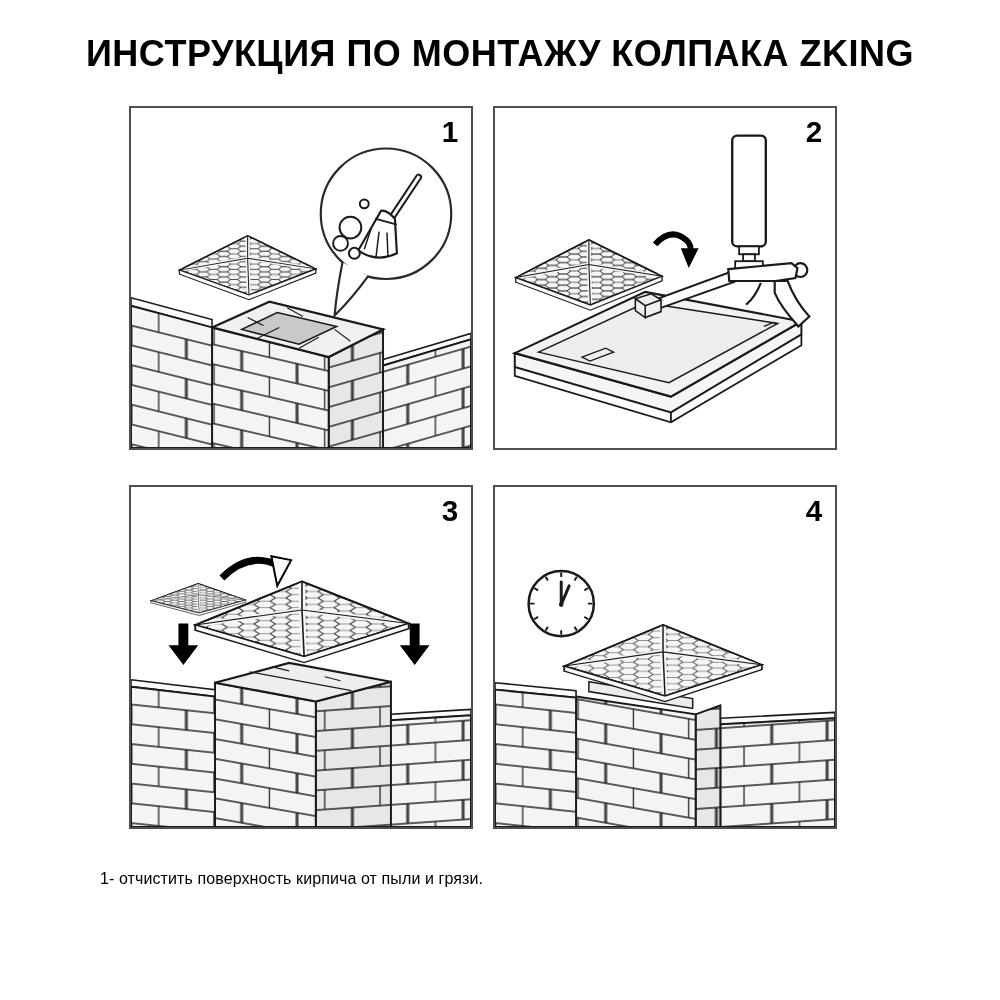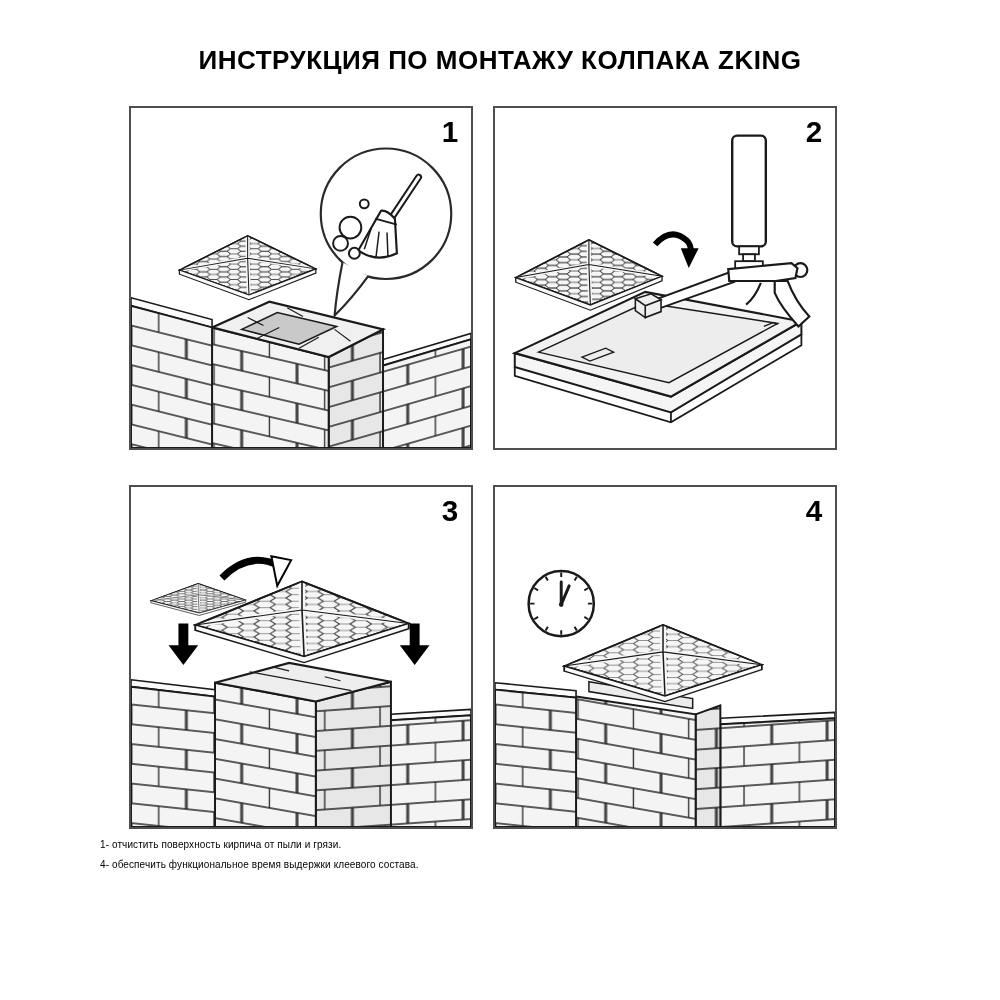--- a/index.html
+++ b/index.html
@@ -1,25 +1,25 @@
 <!DOCTYPE html>
 <html><head>
 <meta charset="utf-8">
 <style>
   html,body{margin:0;padding:0;background:#fff;}
   .page{position:relative;width:1000px;height:1000px;background:#fff;overflow:hidden;
         font-family:"Liberation Sans",sans-serif;color:#000;}
   .title{position:absolute;left:0;top:33px;width:1000px;text-align:center;
-         font-size:26px;font-weight:bold;letter-spacing:.5px;white-space:nowrap;margin-top:12px;}
+         font-size:36px;font-weight:bold;letter-spacing:.5px;white-space:nowrap;}
   .panel{position:absolute;width:344px;height:344px;border:2px solid #4f4f4f;background:#fff;box-sizing:border-box;}
   .panel svg{display:block;width:100%;height:100%;}
   #p1{left:129px;top:106px;} #p2{left:493px;top:106px;}
   #p3{left:129px;top:485px;} #p4{left:493px;top:485px;}
-  .instructions{position:absolute;left:100px;top:835px;width:860px;
-                font-size:10px;line-height:20px;letter-spacing:.1px;}
+  .instructions{position:absolute;left:100px;top:869px;width:860px;
+                font-size:16px;line-height:20px;letter-spacing:.1px;}
   .instructions div{white-space:nowrap;}
   svg text.num{font-family:"Liberation Sans",sans-serif;font-weight:bold;font-size:30px;fill:#000;}
 </style>
 </head>
 <body>
 
 <div class="page">
 
   <svg width="0" height="0" style="position:absolute" aria-hidden="true">
     <defs>
@@ -191,16 +191,15 @@
         <path d="M94 118L98.5 118 M90.4 104.5L94.3 102.2 M80.5 94.6L82.8 90.7 M67 91L67 86.5 M53.5 94.6L51.2 90.7 M43.6 104.5L39.7 102.2 M40 118L35.5 118 M43.6 131.5L39.7 133.8 M53.5 141.4L51.2 145.3 M67 145L67 149.5 M80.5 141.4L82.8 145.3 M90.4 131.5L94.3 133.8" stroke="#1a1a1a" stroke-width="2" fill="none"></path>
         <path d="M67 119L67 96 M67 119L75 100" stroke="#1a1a1a" stroke-width="3" stroke-linecap="round" fill="none"></path>
         <circle cx="67" cy="119" r="2.3" fill="#1a1a1a"></circle>
       </g>
       <text class="num" x="331" y="34" text-anchor="end">4</text>
     </svg>
   </div>
 
   <div class="instructions">
     <div>1- отчистить поверхность кирпича от пыли и грязи.</div>
-    <div>4- обеспечить функциональное время выдержки клеевого состава.</div>
   </div>
 
 </div>
 
 </body></html>

